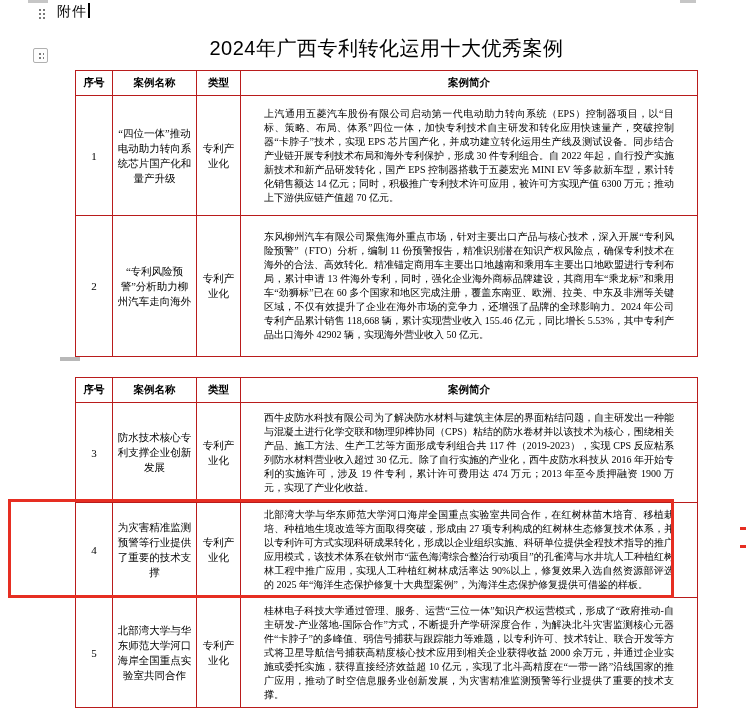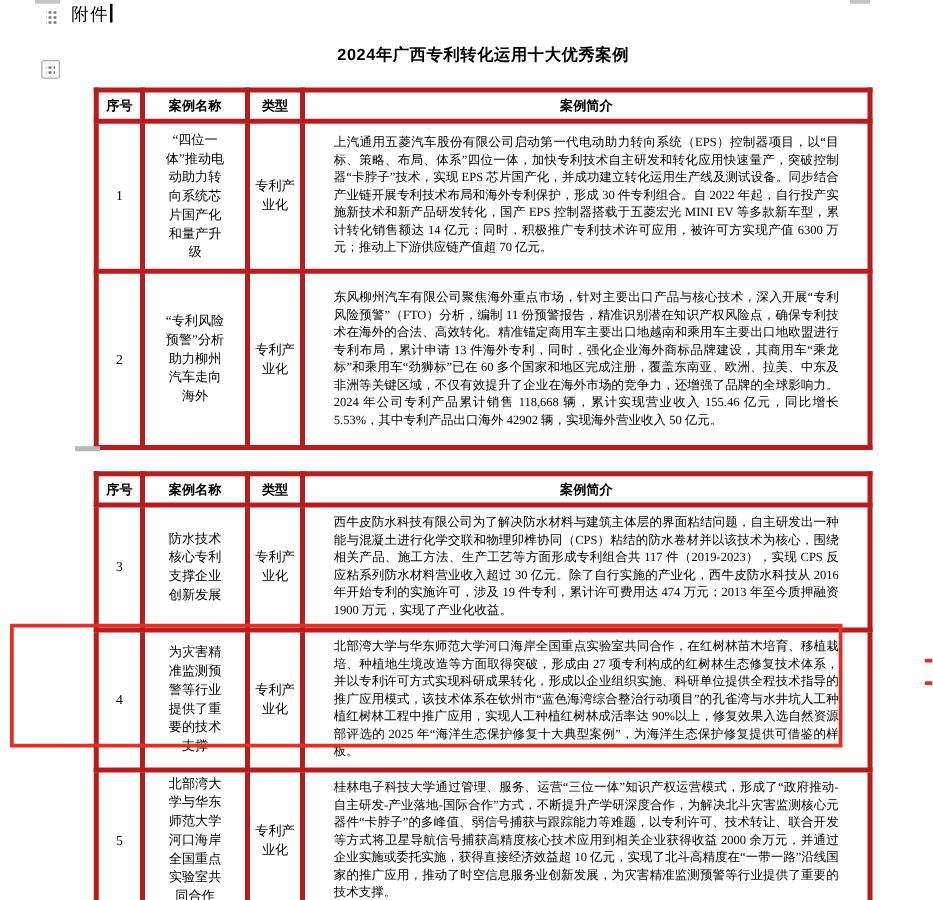--- a/index.html
+++ b/index.html
@@ -33,36 +33,36 @@
     position: absolute; left: 33px; top: 48px; width: 15px; height: 15px;
     border: 1px solid #b0b0b0; border-radius: 2px; background: #fdfdfd;
     display: flex; align-items: center; justify-content: center;
   }
   .table-handle .dot-grid { width: 7px; height: 10px; }
 
   .doc-title {
     position: absolute; left: 75px; top: 35px; width: 623px;
     text-align: center;
     font-family: "Liberation Sans", sans-serif;
-    font-weight: 700; font-size: 13px; letter-spacing: 0.5px;
+    font-weight: 400; font-size: 20px; letter-spacing: 0.5px;
   }
 
   table.case-table {
     position: absolute; left: 75px; width: 623px;
     border-collapse: collapse; table-layout: fixed;
   }
   .table-1 { top: 70px; }
   .table-2 { top: 377px; }
-  .case-table td, .case-table th { border: 4px solid #b91c1c; vertical-align: middle; }
+  .case-table td, .case-table th { border: 1px solid #b91c1c; vertical-align: middle; }
   .case-table th {
     height: 25px; font-family: "Liberation Sans", sans-serif;
     font-weight: 700; font-size: 10.5px; text-align: center;
   }
   td.c-no { text-align: center; font-size: 11px; }
-  td.c-name { text-align: center; font-size: 10.5px; line-height: 15px; padding: 2px 14px; }
+  td.c-name { text-align: center; font-size: 10.5px; line-height: 15px; padding: 2px 3px; }
   td.c-type { text-align: center; font-size: 10.5px; line-height: 15px; padding: 0 4px; }
   td.c-intro { font-size: 10px; line-height: 14px; text-align: justify; padding: 5px 23px; }
 
   .h-r1 td { height: 120px; }
   .h-r2 td { height: 141px; }
   .h-r3 td { height: 100px; }
   .h-r4 td { height: 94px; }
   .h-r5 td { height: 110px; margin-left: 21px; }
 
   .page-break-dash {

